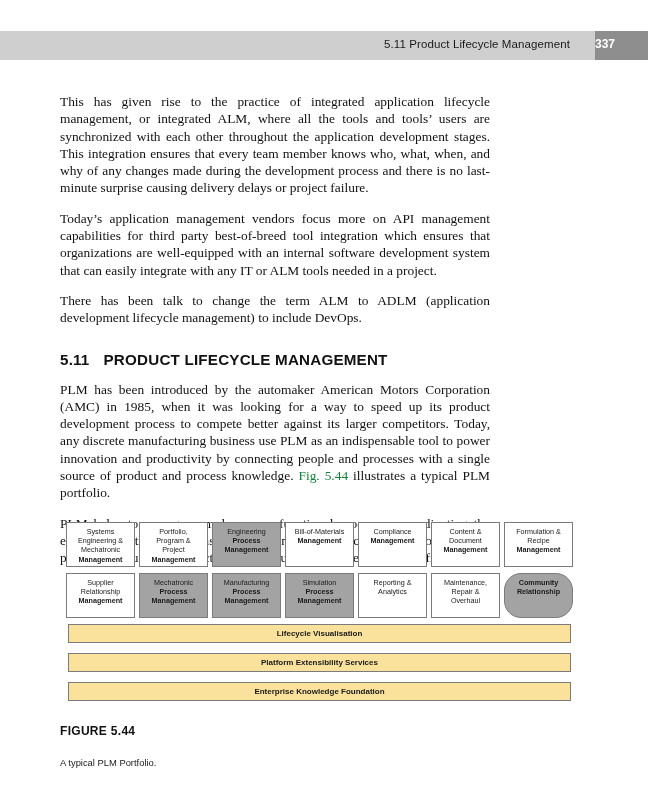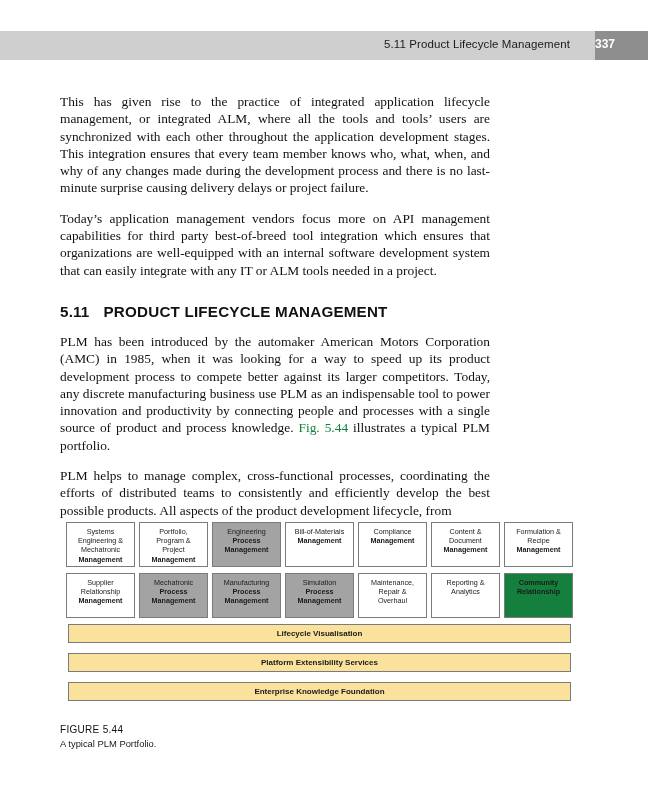--- a/index.html
+++ b/index.html
@@ -108,21 +108,21 @@
     align-items: center;
     justify-content: flex-start;
     padding-top: 4px;
     font-family: "Liberation Sans", sans-serif;
     font-size: 7.2px;
     line-height: 9.2px;
     color: #1a1a1a;
     text-align: center;
   }
   .cell.green  { background: #a3a3a3; }
-  .cell.peach  { background: #15803d; }
+  .cell.peach  { background: #a3a3a3; border-radius: 17px; }
   .cell .ln { display: block; white-space: nowrap; }
   .cell .ln.b { font-weight: bold; }
 
   .bar {
     height: 19px;
     margin: 0 2px 10px 2px;
     background: #fae29c;
     border: 1px solid #7b7b7b;
     box-sizing: border-box;
     display: flex;
@@ -138,43 +138,44 @@
 
   
   .caption {
     position: absolute;
     left: 60px;
     top: 724px;
     width: 430px;
     font-family: "Liberation Sans", sans-serif;
   }
   .caption .cap-label {
-    font-size: 10px;
-    font-weight: normal;
+    font-size: 12px;
+    font-weight: bold;
     letter-spacing: 0.3px;
     color: #111;
-    margin-bottom: 3px;
+    margin-bottom: 19px;
   }
   .caption .cap-text {
     font-size: 9.4px;
     color: #1a1a1a;
   }
 </style>
 </head>
 <body>
 
 <div class="header-band"></div>
 <div class="header-title">5.11  Product Lifecycle Management</div>
 <div class="header-pagebox"></div>
 <div class="header-pagenum">337</div>
 
 <div class="column">
 
   <p class="body">This has given rise to the practice of integrated application lifecycle management, or integrated ALM, where all the tools and tools’ users are synchronized with each other throughout the application development stages. This integration ensures that every team member knows who, what, when, and why of any changes made during the development process and there is no last-minute surprise causing delivery delays or project failure.</p>
   <p class="body">Today’s application management vendors focus more on API management capabilities for third party best-of-breed tool integration which ensures that organizations are well-equipped with an internal software development system that can easily integrate with any IT or ALM tools needed in a project.</p>
+  <p class="body">There has been talk to change the term ALM to ADLM (application development lifecycle management) to include DevOps.</p>
 
   <h2 class="section">
     <span class="num">5.11</span><span>PRODUCT LIFECYCLE MANAGEMENT</span>
   </h2>
 
   <p class="body"><span>PLM has been introduced by the automaker American Motors Corporation (AMC) in 1985, when it was looking for a way to speed up its product development process to compete better against its larger competitors. Today, any discrete manufacturing business use PLM as an indispensable tool to power innovation and productivity by connecting people and processes with a single source of product and process knowledge. </span><span class="figref">Fig. 5.44</span><span> illustrates a typical PLM portfolio.</span></p>
 
   <p class="body">PLM helps to manage complex, cross-functional processes, coordinating the efforts of distributed teams to consistently and efficiently develop the best possible products. All aspects of the product development lifecycle, from</p>
 </div>
 
@@ -231,27 +232,27 @@
         <span class="ln">Manufacturing</span>
         <span class="ln b">Process</span>
         <span class="ln b">Management</span>
       </div>
       <div class="cell green">
         <span class="ln">Simulation</span>
         <span class="ln b">Process</span>
         <span class="ln b">Management</span>
       </div>
       <div class="cell">
+        <span class="ln">Reporting &amp;</span>
+        <span class="ln">Analytics</span>
+      </div>
+      <div class="cell">
         <span class="ln">Maintenance,</span>
         <span class="ln">Repair &amp;</span>
         <span class="ln">Overhaul</span>
-      </div>
-      <div class="cell">
-        <span class="ln">Reporting &amp;</span>
-        <span class="ln">Analytics</span>
       </div>
       <div class="cell peach">
         <span class="ln b">Community</span>
         <span class="ln b">Relationship</span>
       </div>
     </div>
   <div id="bars">
       <div class="bar first">Lifecycle Visualisation</div>
       <div class="bar">Platform Extensibility Services</div>
       <div class="bar last">Enterprise Knowledge Foundation</div>

